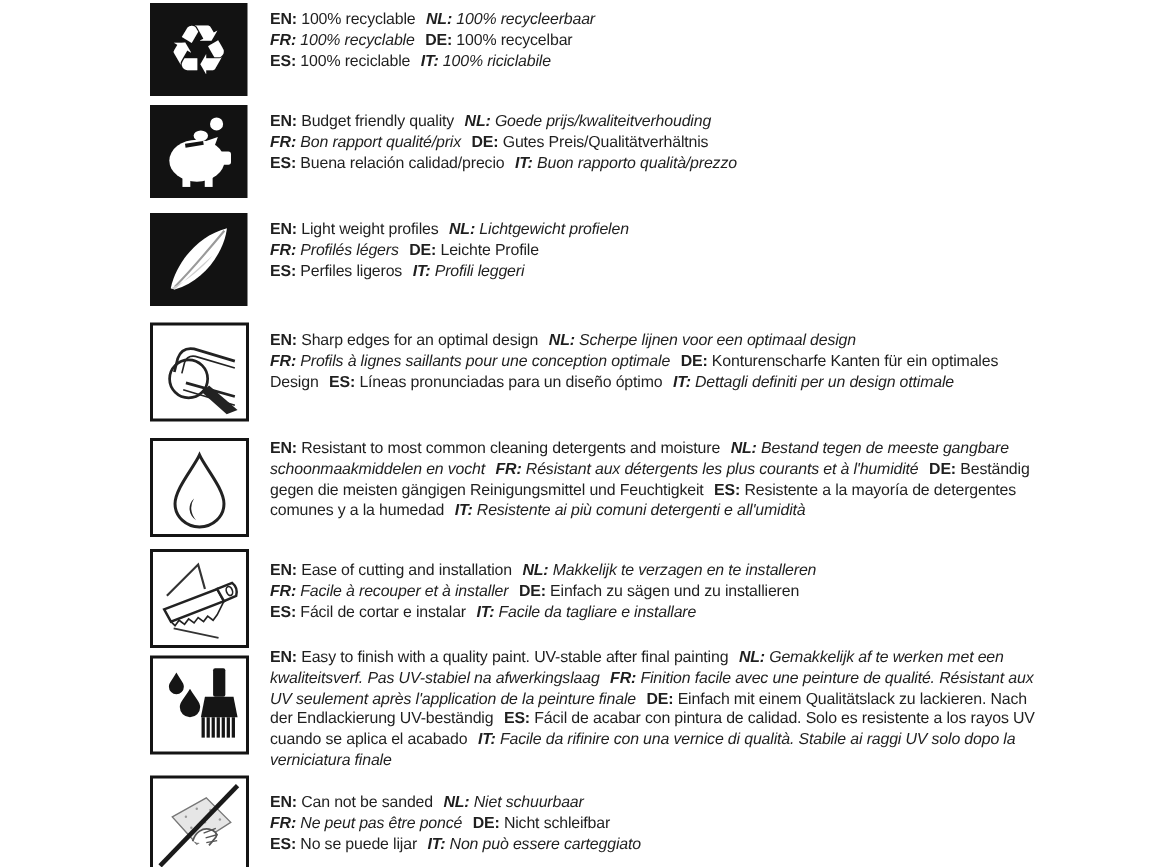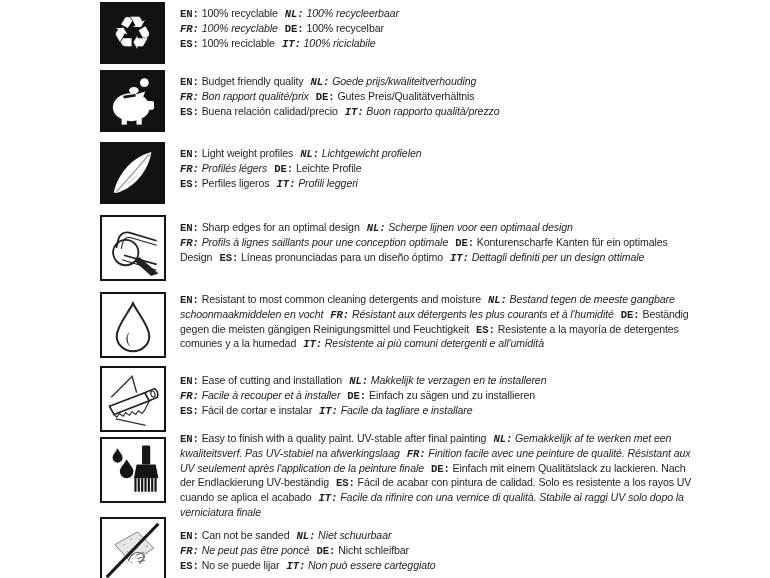--- a/index.html
+++ b/index.html
@@ -14,21 +14,21 @@
   .icon-box.dark{background:#121212;}
   .icon-box.light{width:66px;height:66px;border:2.5px solid #141414;background:#fff;}
   .icon-box svg{display:block;}
   .glyph{color:#ffffff;font-size:46px;line-height:1;font-family:"DejaVu Sans",sans-serif;}
   .text-block{
     position:absolute;left:180px;width:522px;
     font-size:10.6px;line-height:13.8px;letter-spacing:-0.1px;
   }
   .seg{margin-right:7px;}
   .seg.it{font-style:italic;text-align:center;}
-  .lab{font-weight:700;font-family:Liberation Mono, monospace;}
+  .lab{font-weight:700;}
 </style>
 </head>
 <body>
 
 <div class="page">
   <div class="row">
     <div class="icon-box dark" style="top: 2px;">
   <span class="glyph">♻</span>
 </div>
     <div class="text-block" style="top: 7px;"><span class="seg"><b class="lab">EN:</b> <span>100% recyclable</span></span><span class="seg it"><b class="lab">NL:</b> <span>100% recycleerbaar</span></span><br><span class="seg it"><b class="lab">FR:</b> <span>100% recyclable</span></span><span class="seg"><b class="lab">DE:</b> <span>100% recycelbar</span></span><br><span class="seg"><b class="lab">ES:</b> <span>100% reciclable</span></span><span class="seg it"><b class="lab">IT:</b> <span>100% riciclabile</span></span></div>

